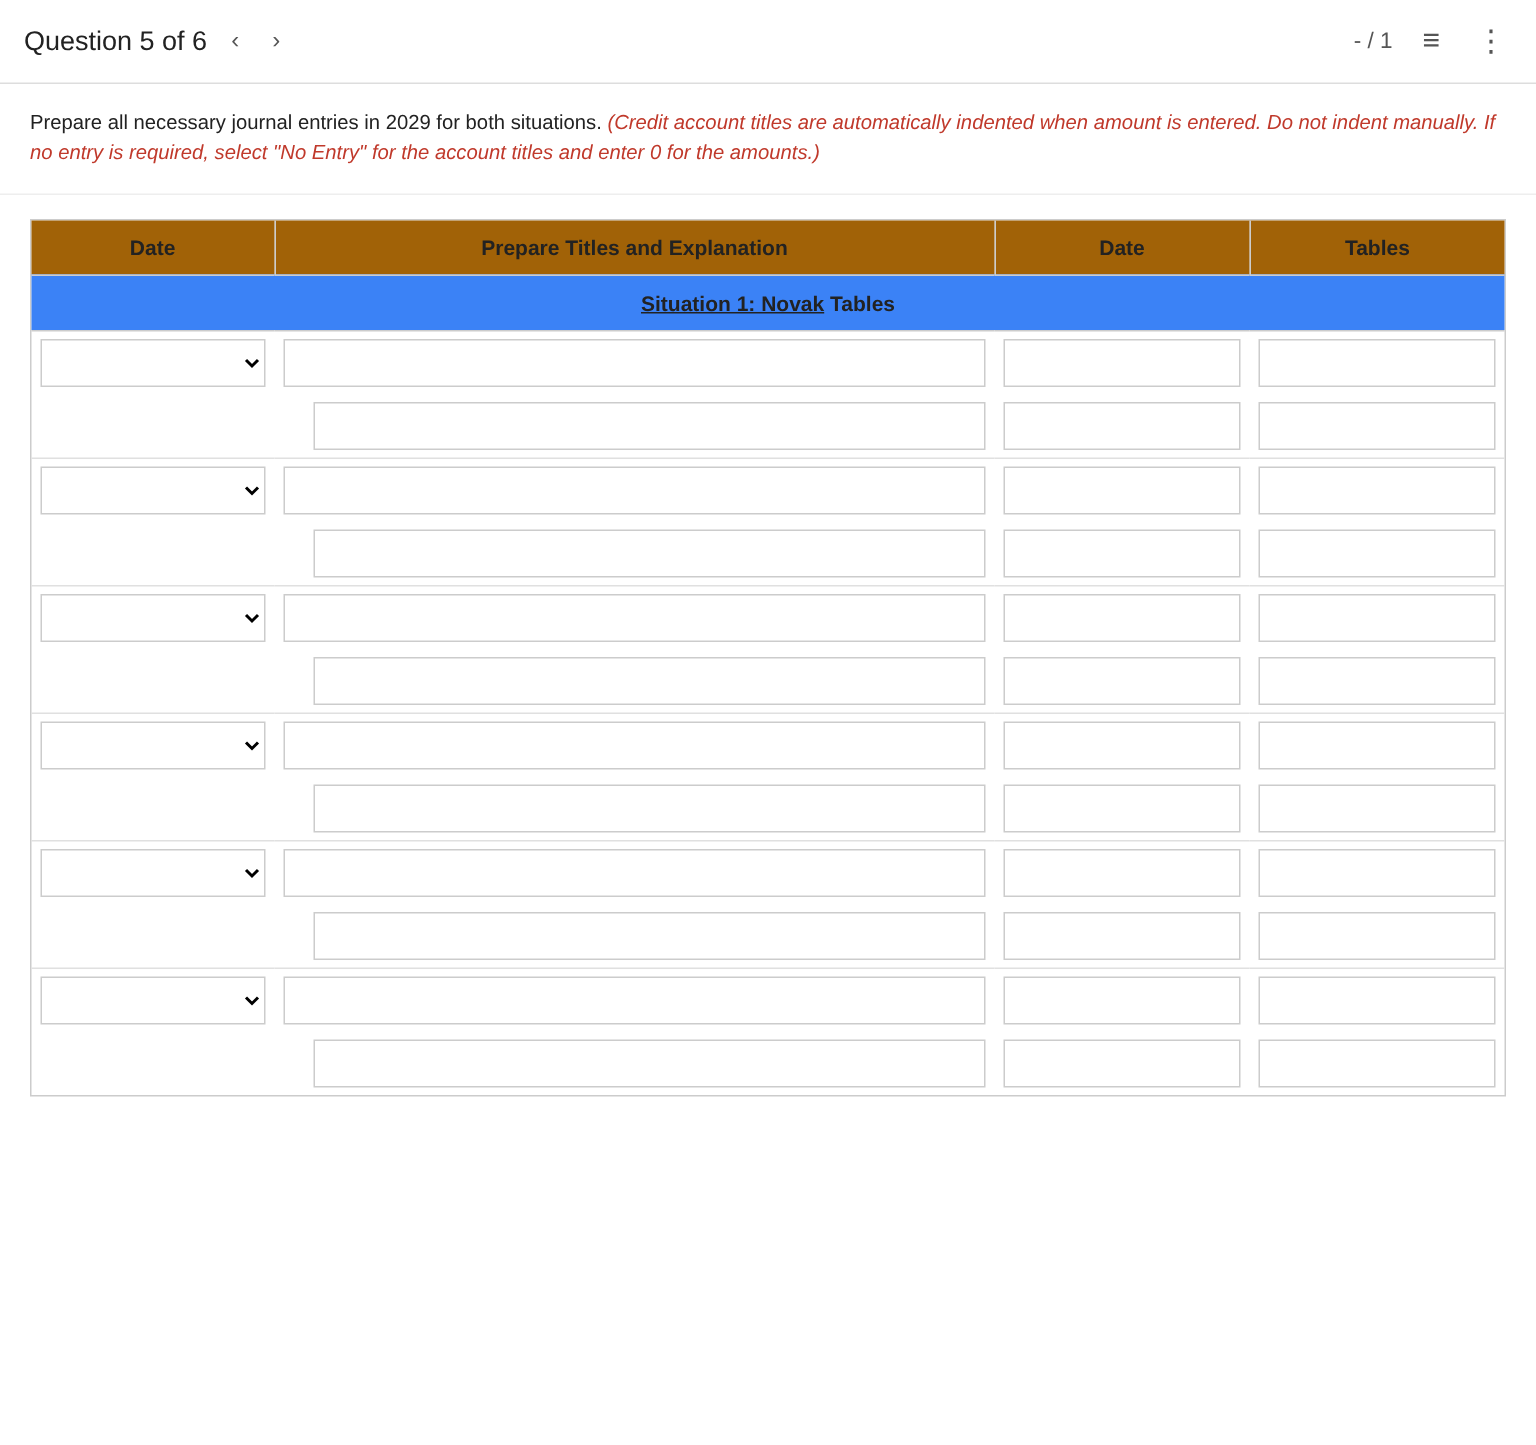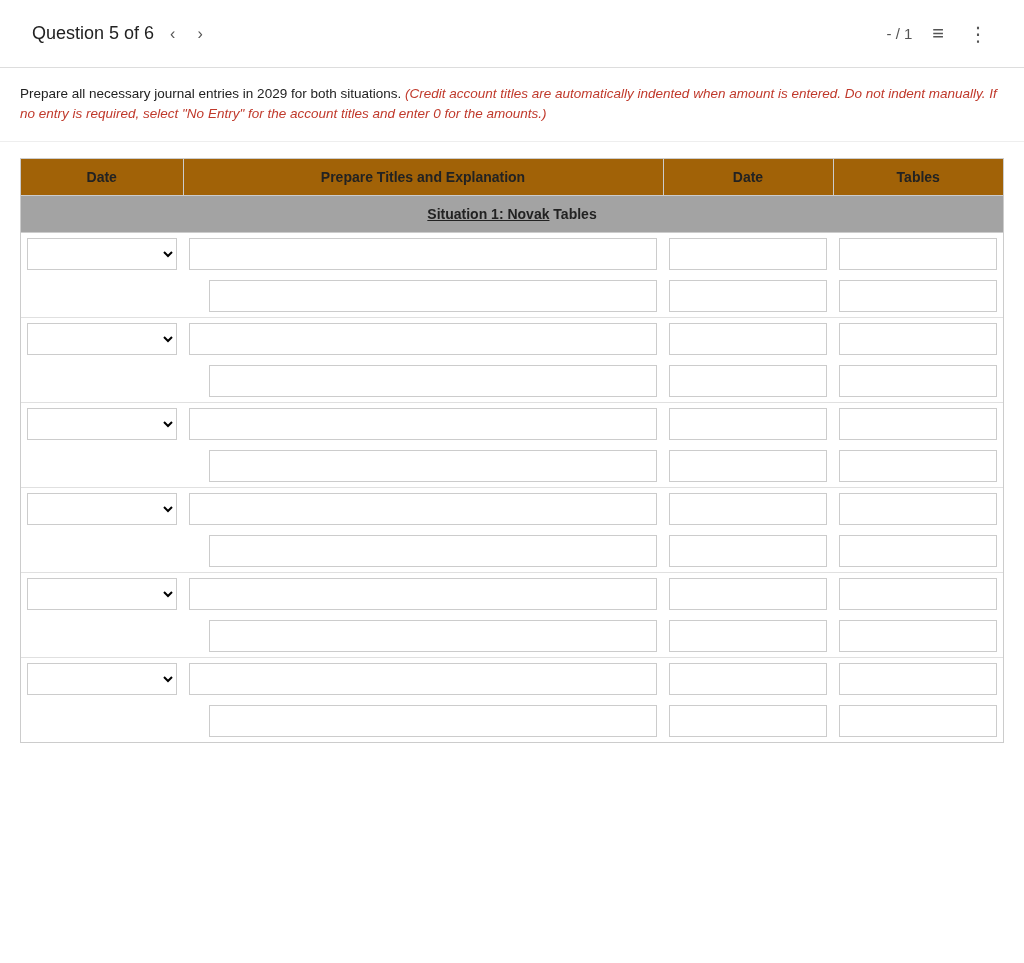--- a/index.html
+++ b/index.html
@@ -8,23 +8,23 @@
       font-size: 14px;
       background: #fff;
       color: #222;
     }
 
     
     .header {
       display: flex;
       align-items: center;
       justify-content: space-between;
-      padding: 10px 32px;
+      padding: 10px 16px;
       border-bottom: 1px solid #ddd;
-      height: 68px;
+      height: 56px;
     }
     .header-left {
       display: flex;
       align-items: center;
       gap: 10px;
     }
     .header-title {
       font-size: 18px;
       font-weight: 400;
     }
@@ -108,21 +108,21 @@
       background: #a16207;
       padding: 10px 12px;
       font-weight: 700;
       border-right: 1px solid #ccc;
       font-size: 14px;
     }
     table th:last-child { border-right: none; }
     .th-center { text-align: center; }
 
     .section-row td {
-      background: #a3a3a3;
+      background: #3b82f6;
       text-align: center;
       padding: 10px;
       font-weight: 600;
       font-size: 14px;
       border-top: 1px solid #ccc;
       border-bottom: 1px solid #ccc;
       margin-top: 12px;
     }
 
     

